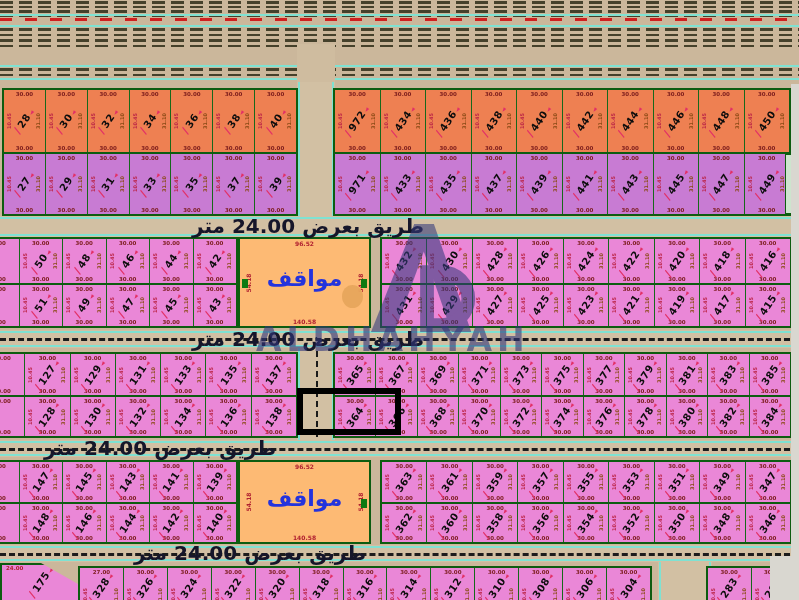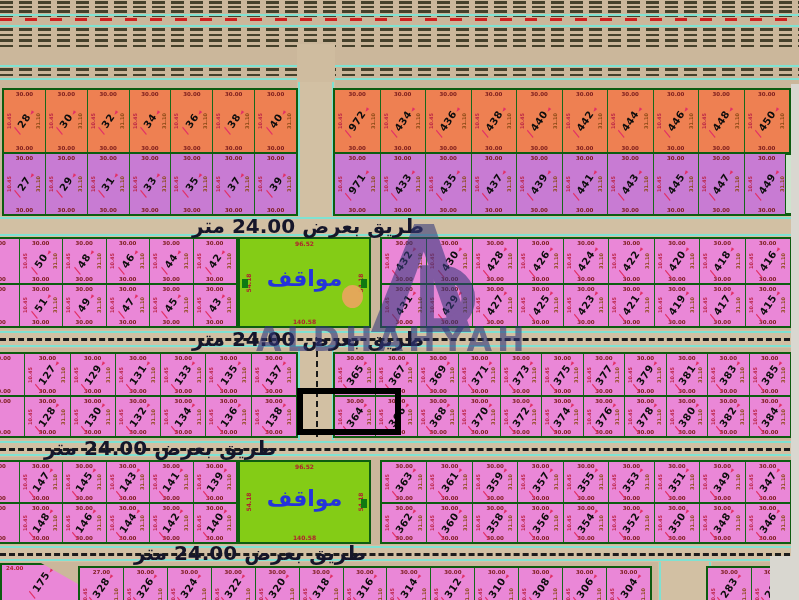--- a/index.html
+++ b/index.html
@@ -39,21 +39,21 @@
   .pn{position:absolute;top:50%;left:50%;transform:translate(-50%,-50%) rotate(-56deg);
       font-size:10px;font-weight:700;color:#0d0d0d;white-space:nowrap;letter-spacing:.5px}
   .pn .sl{color:#e23066;font-size:11px;margin-right:2px}
   .pn .ar{color:#e23066;font-size:6px;margin-left:1px}
   .sdl,.sdr{position:absolute;top:50%;font-size:5px;font-weight:bold;color:#bb2446;line-height:5px}
   .sdl{left:-2px;transform:translateY(-50%) rotate(-90deg)}
   .sdr{right:-2px;transform:translateY(-50%) rotate(-90deg);color:#8a4a16}
   .lowcell .pn{top:20px}
 
   
-  .parking{position:absolute;background:#84cc16;border:2.5px solid #0d5c10;z-index:3}
+  .parking{position:absolute;background:#fdba74;border:2.5px solid #0d5c10;z-index:3}
   .plabel{position:absolute;top:45%;left:50%;transform:translate(-50%,-50%);
           font-size:22px;font-weight:800;color:#2433dd;letter-spacing:2px}
   .pdimt,.pdimb{position:absolute;left:0;right:0;text-align:center;font-size:6px;
                 font-weight:bold;color:#b02030}
   .pdimt{top:1px}.pdimb{bottom:1px}
   .pdiml,.pdimr{position:absolute;top:50%;font-size:6px;font-weight:bold;color:#b02030}
   .pdiml{left:-1px;transform:translateY(-50%) rotate(-90deg)}
   .pdimr{right:-1px;transform:translateY(-50%) rotate(-90deg)}
   .pmark{position:absolute;width:6px;height:9px;background:#0f7a12;top:46%}
   .pmkl{left:2px}.pmkr{right:2px}

